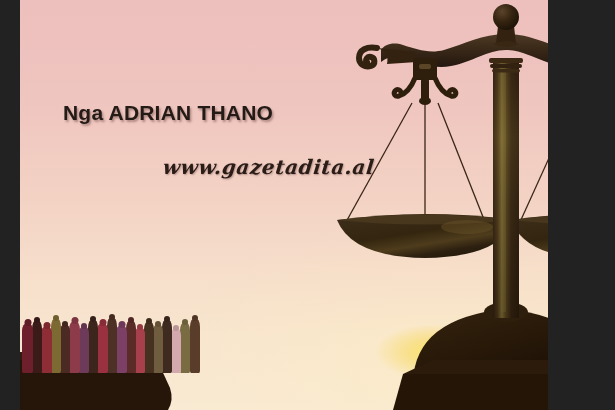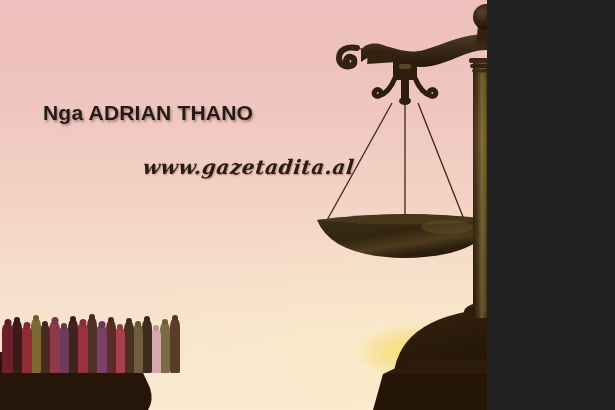--- a/index.html
+++ b/index.html
@@ -2,25 +2,26 @@
 <html><head>
 <meta charset="utf-8">
 <style>
   html, body {
     margin: 0;
     padding: 0;
     background: #222;
   }
   #stage {
     position: relative;
-    width: 487px;
+    width: 528px;
     height: 410px;
     overflow: hidden;
     font-family: "Liberation Sans", sans-serif;
     background: #c4b5fd;
+    margin-left: 20px;
   }
   
   #sky {
     position: absolute;
     inset: 0;
     background: linear-gradient(to bottom,
         #eec0bd 0%,
         #eec2be 14%,
         #f0c8c0 30%,
         #f3d2c4 48%,

